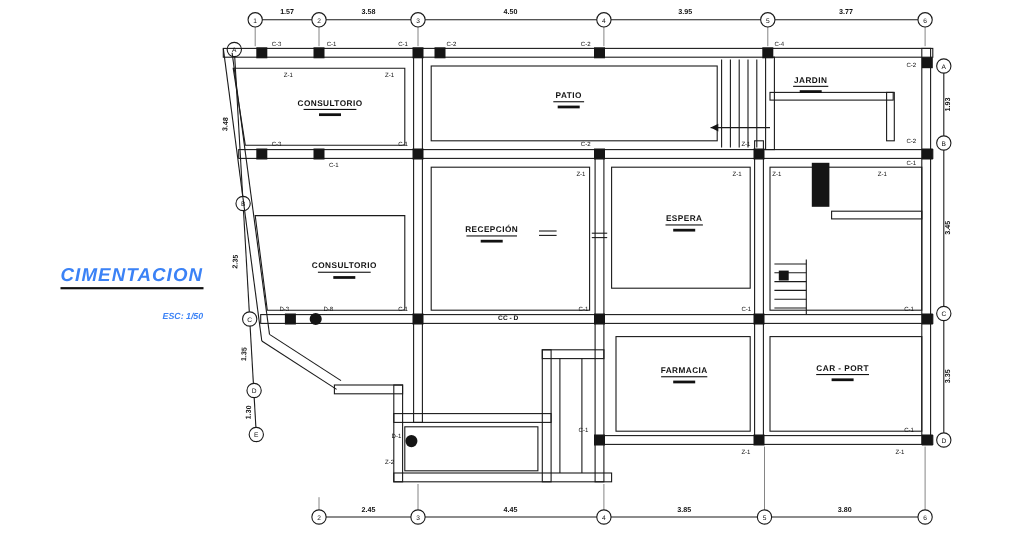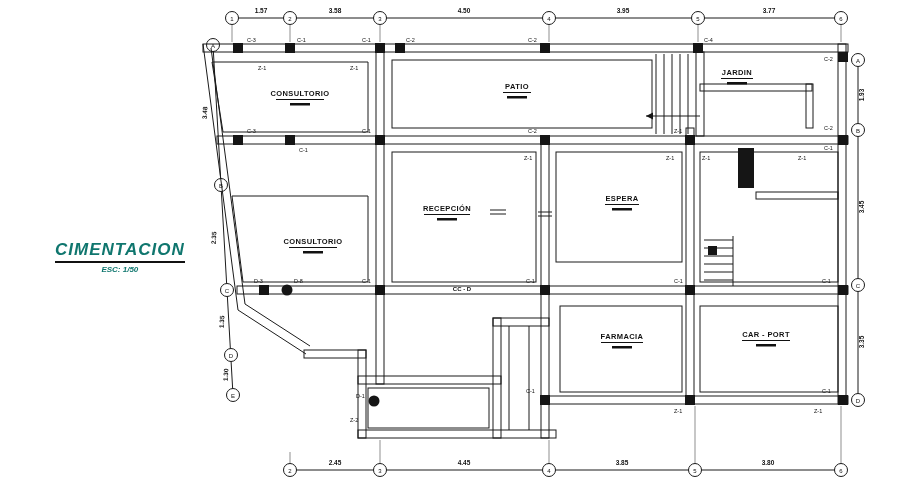--- a/index.html
+++ b/index.html
@@ -13,24 +13,24 @@
   .ln{stroke:#1b1b1b;stroke-width:1;}
   .thin{stroke:#444;stroke-width:0.6;}
   .col{fill:#151515;stroke:none;}
   .bub{fill:#ffffff;stroke:#1b1b1b;stroke-width:1;}
   .bt{font-size:6px;fill:#111;text-anchor:middle;}
   .dim{font-size:6.5px;fill:#111;text-anchor:middle;font-weight:bold;}
   .tag{font-size:5.5px;fill:#111;}
   .room{font-size:7.5px;font-weight:bold;fill:#111;text-anchor:middle;letter-spacing:.4px;}
   .sec{font-size:6px;fill:#111;text-anchor:middle;font-weight:bold;}
   .ul{fill:#111;}
-  .title-block{position:absolute;left:55px;top:240px;color:#0f766e;}
+  .title-block{position:absolute;left:55px;top:240px;color:#3b82f6;}
   .title-main{font-style:italic;font-weight:bold;font-size:17px;letter-spacing:1px;
     border-bottom:2px solid #111;padding-bottom:1px;display:inline-block;}
-  .title-scale{font-size:8px;font-weight:bold;font-style:italic;text-align:center;margin-top:2px;}
+  .title-scale{font-size:8px;font-weight:bold;font-style:italic;text-align:right;margin-top:20px;}
 </style>
 </head>
 <body>
 
 <div class="title-block">
   <div class="title-main">CIMENTACION</div>
   <div class="title-scale">ESC: 1/50</div>
 </div>
 
 <svg width="920" height="498" viewBox="0 0 920 498">

